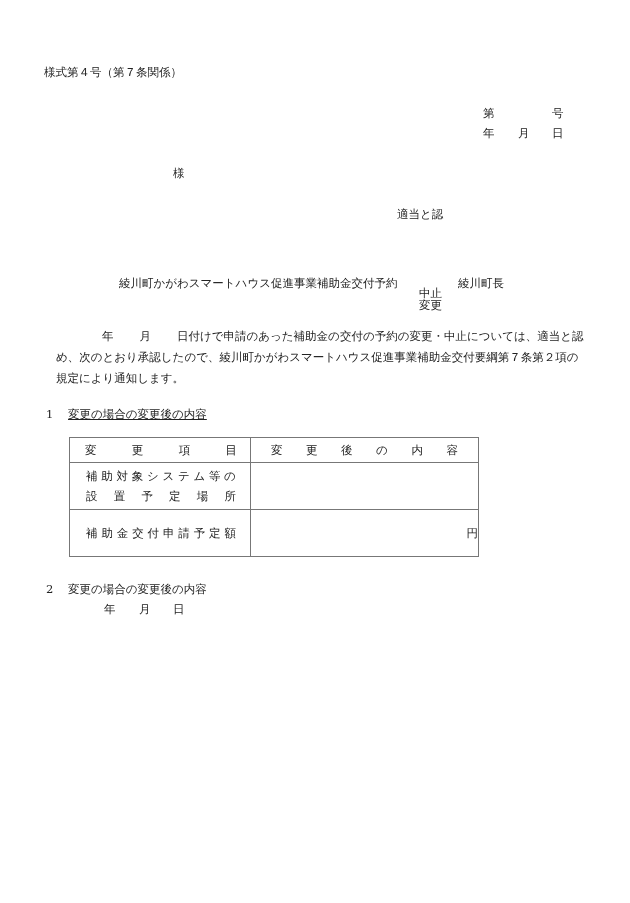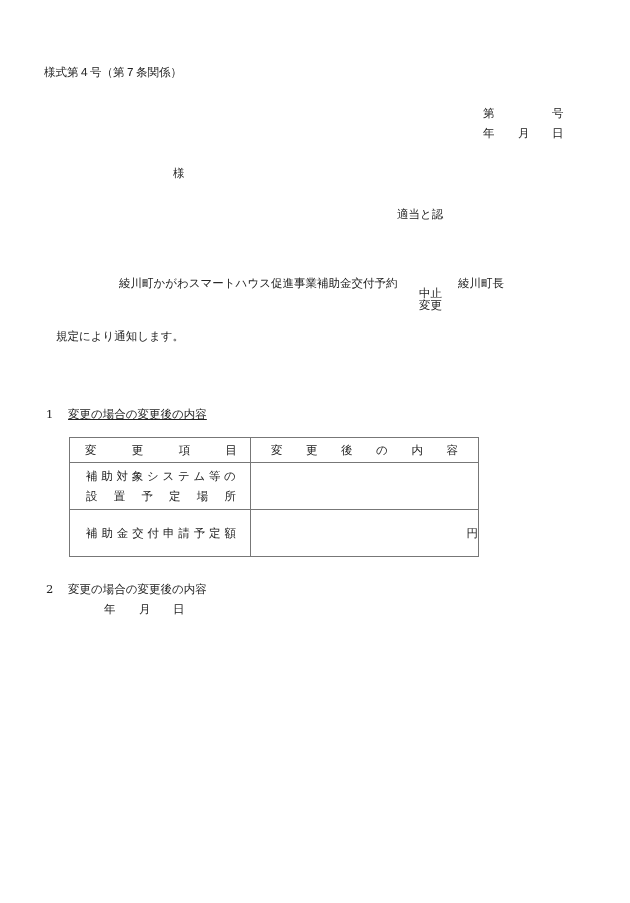--- a/index.html
+++ b/index.html
@@ -106,20 +106,24 @@
 
 <div class="abs" id="addressee-sama">様</div>
 <div class="abs" id="issuer">適当と認</div>
 
 <div class="abs" id="title-main">綾川町かがわスマートハウス促進事業補助金交付予約</div>
 <div class="abs" id="title-opt1">変更</div>
 <div class="abs" id="title-opt2">中止</div>
 <div class="abs" id="title-tail">綾川町長</div>
 
 <div id="body-para">
+  <span class="line">
+    <span class="indent"></span><span>年</span><span class="gap"></span><span>月</span><span class="gap"></span><span>日付けで申請のあった補助金の交付の予約の変更・中止については、適当と認</span>
+  </span>
+  <span class="line">め、次のとおり承認したので、綾川町かがわスマートハウス促進事業補助金交付要綱第７条第２項の</span>
   <span class="line">規定により通知します。</span>
 </div>
 
 <div class="abs" id="section1">
   <span class="num">1</span><span>変更の場合の変更後の内容</span>
 </div>
 
 <table id="change-table">
   <tbody>
       <tr class="hdr">

